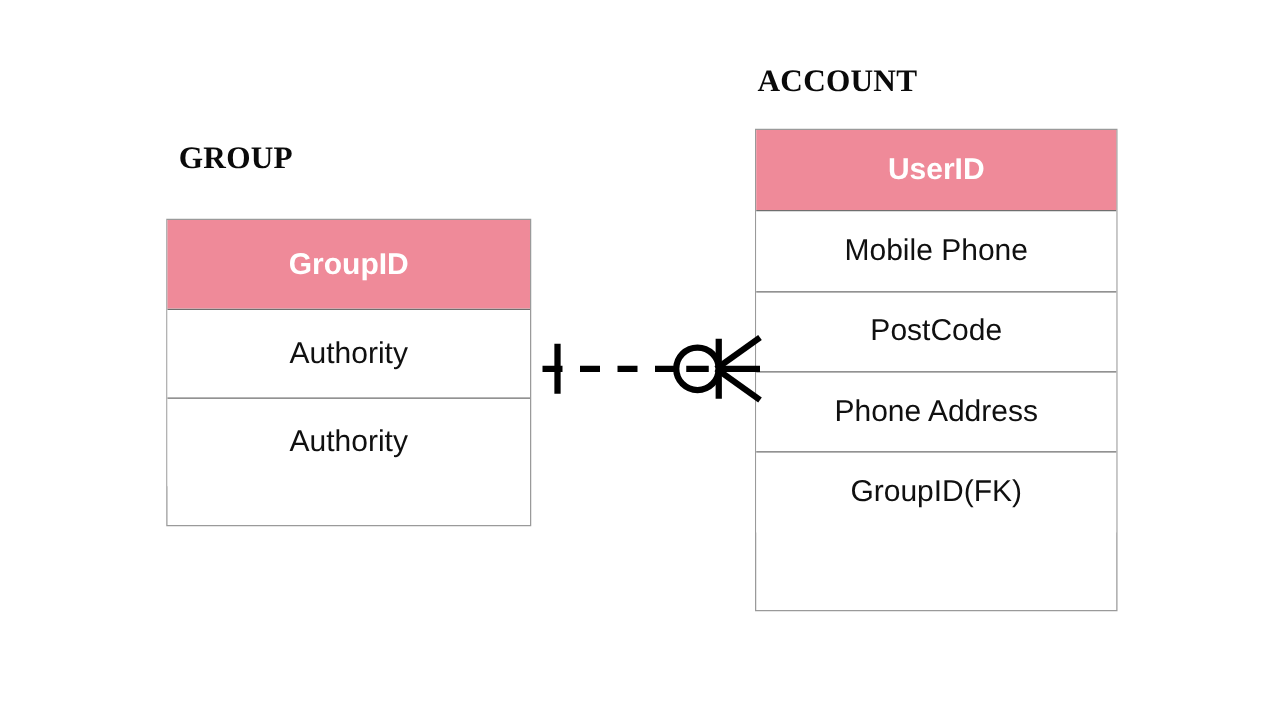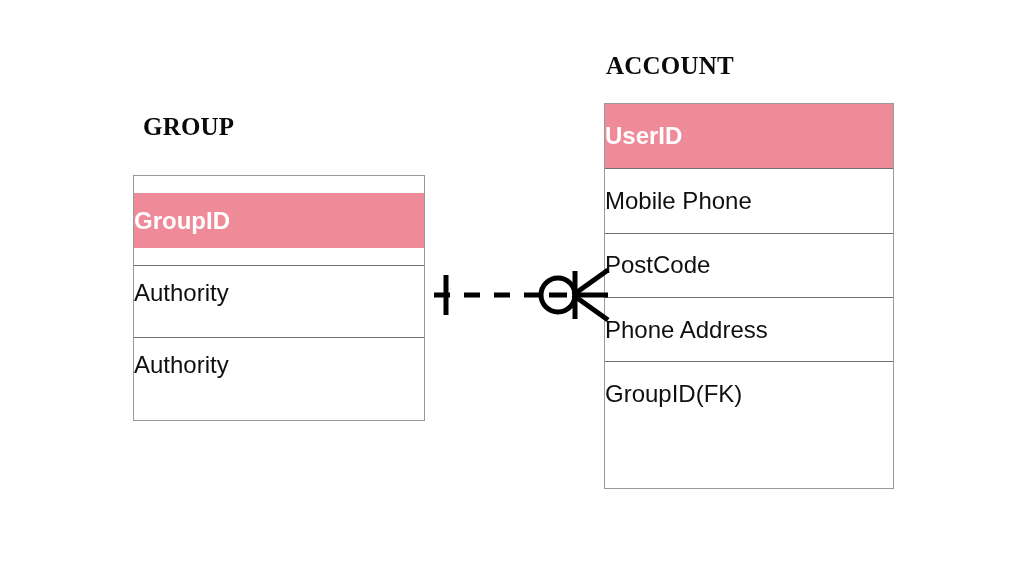--- a/index.html
+++ b/index.html
@@ -39,21 +39,21 @@
     letter-spacing: 0.2px;
     color: #0a0a0a;
     white-space: nowrap;
     font-family: Liberation Serif, serif;
   }
 
   .attr-row {
     box-sizing: border-box;
     display: flex;
     align-items: center;
-    justify-content: flex-start;
+    justify-content: center;
     font-size: 24px;
     color: #101010;
     border-top: 1px solid #6f6f6f;
     background: #ffffff;
     white-space: nowrap;
   }
 
   .attr-row.first {
     border-top: none;
   }
@@ -66,21 +66,21 @@
     border-top: none;
   }
 
   
   #entity-group {
     left: 133px;
     top: 175px;
     width: 292px;
     height: 246px;
   }
-  #entity-group .attr-row { height: 55px; margin-top: 17px; }
+  #entity-group .attr-row { height: 71px; }
   #entity-group-title {
     left: 143px;
     top: 113px;
   }
 
   
   #entity-account {
     left: 604px;
     top: 103px;
     width: 290px;

